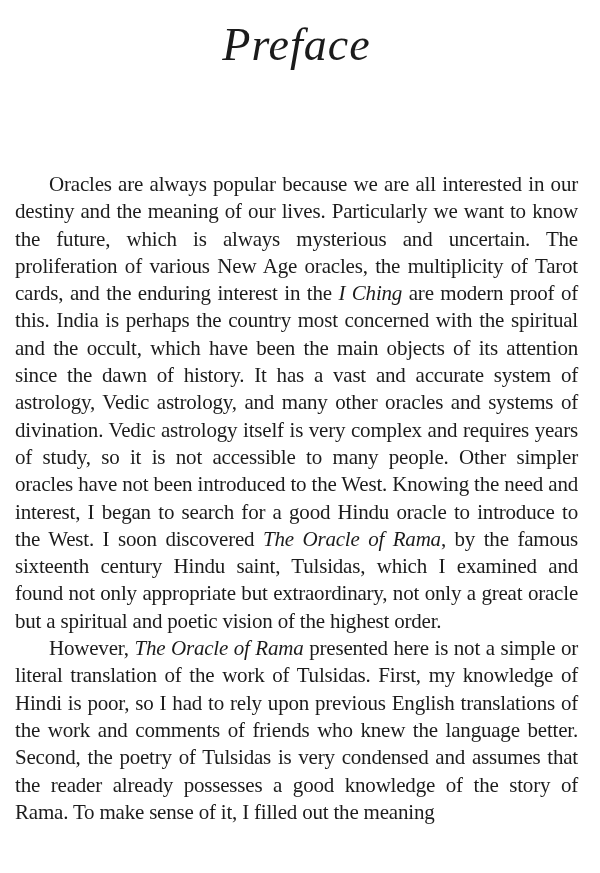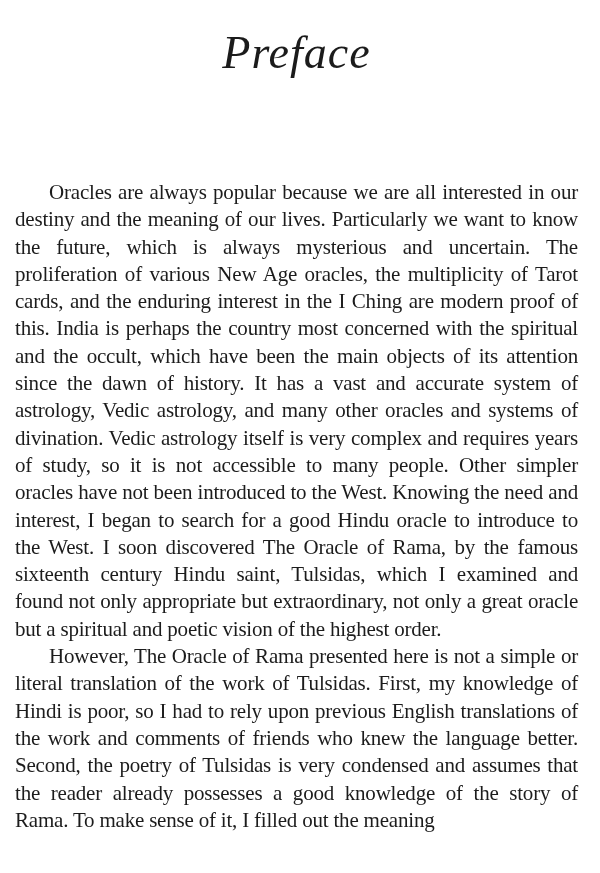--- a/index.html
+++ b/index.html
@@ -9,21 +9,21 @@
   body {
     width: 600px;
     height: 873px;
     background: #ffffff;
     overflow: hidden;
   }
   .page {
     box-sizing: border-box;
     width: 600px;
     height: 873px;
-    padding: 26px 22px 0 15px;
+    padding: 18px 22px 0 15px;
     background: #ffffff;
   }
   .title {
     font-family: "Liberation Serif", "DejaVu Serif", serif;
     font-style: italic;
     font-weight: 400;
     font-size: 46px;
     line-height: 54px;
     text-align: center;
     margin: 0;
@@ -37,20 +37,21 @@
     line-height: 27.3px;
     letter-spacing: -0.2px;
     text-align: justify;
     color: #1c1c1c;
   }
   .body-text p {
     margin: 0;
     text-indent: 34px;
   }
   .seg-italic {
+    font-style: italic;
   }
 </style>
 </head>
 <body style="background: rgb(255, 255, 255);">
 
 <div class="page">
   <h1 class="title">Preface</h1>
   <div class="body-text" style="color: rgb(28, 28, 28);">
       <p><span class="seg-normal">Oracles are always popular because we are all interested in our destiny and the meaning of our lives. Particularly we want to know the future, which is always mysterious and uncertain. The proliferation of various New Age oracles, the multiplicity of Tarot cards, and the enduring interest in the </span><span class="seg-italic">I Ching</span><span class="seg-normal"> are modern proof of this. India is perhaps the country most concerned with the spiritual and the occult, which have been the main objects of its attention since the dawn of history. It has a vast and accurate system of astrology, Vedic astrology, and many other oracles and systems of divination. Vedic astrology itself is very complex and requires years of study, so it is not accessible to many people. Other simpler oracles have not been introduced to the West. Knowing the need and interest, I began to search for a good Hindu oracle to introduce to the West. I soon discovered </span><span class="seg-italic">The Oracle of Rama</span><span class="seg-normal">, by the famous sixteenth century Hindu saint, Tulsidas, which I examined and found not only appropriate but extraordinary, not only a great oracle but a spiritual and poetic vision of the highest order.</span></p>
       <p><span class="seg-normal">However, </span><span class="seg-italic">The Oracle of Rama</span><span class="seg-normal"> presented here is not a simple or literal translation of the work of Tulsidas. First, my knowledge of Hindi is poor, so I had to rely upon previous English translations of the work and comments of friends who knew the language better. Second, the poetry of Tulsidas is very condensed and assumes that the reader already possesses a good knowledge of the story of Rama. To make sense of it, I filled out the meaning</span></p>

